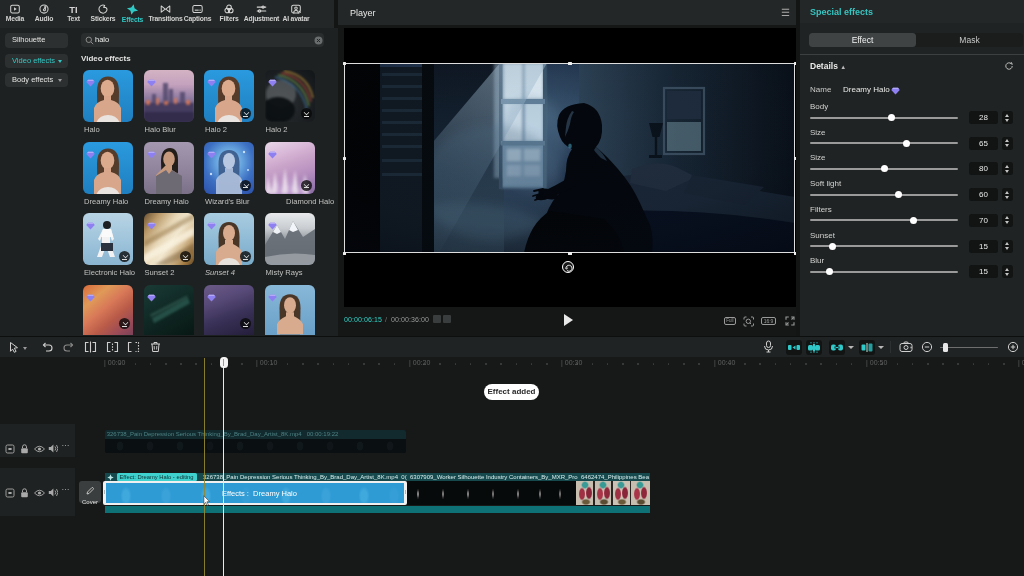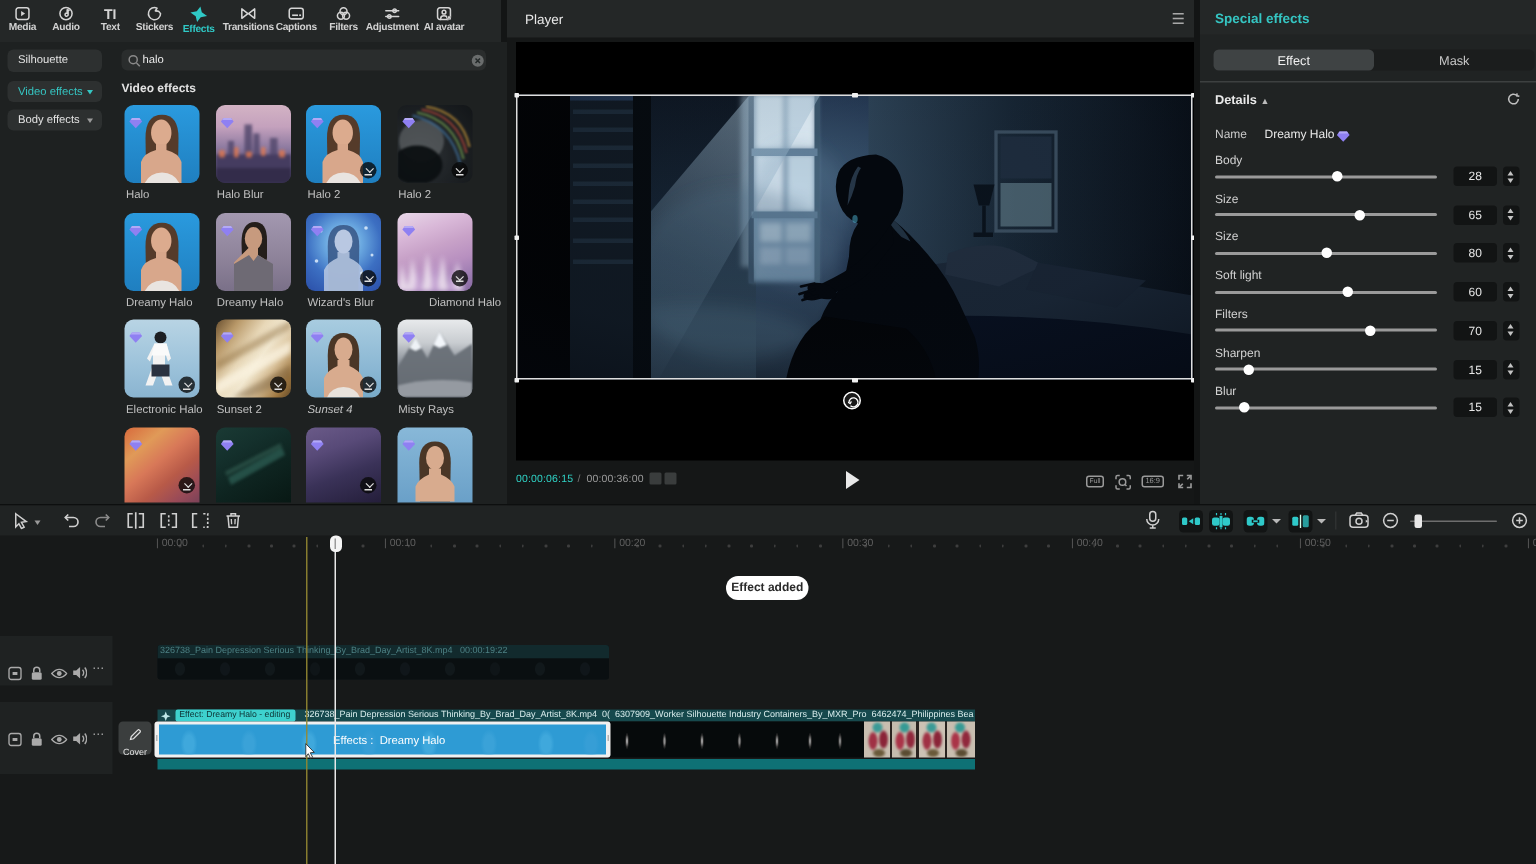--- a/index.html
+++ b/index.html
@@ -563,21 +563,21 @@
     <div class="shnd" style="left:895.3px;top:191.1px;"></div>
 <div class="snum" style="top:188.1px;">60</div>
     <div class="sspin" style="top:188.1px;"></div>
 
 <div class="slbl" style="left:810px;top:204.8px;">Filters</div>
 <div class="strk" style="top:219.3px;"></div>
     <div class="shnd" style="left:910.1px;top:216.8px;"></div>
 <div class="snum" style="top:213.8px;">70</div>
     <div class="sspin" style="top:213.8px;"></div>
 
-<div class="slbl" style="left:810px;top:230.5px;">Sharpen</div>
+<div class="slbl" style="left:810px;top:230.5px;">Sunset</div>
 <div class="strk" style="top:245px;"></div>
     <div class="shnd" style="left:828.7px;top:242.5px;"></div>
 <div class="snum" style="top:239.5px;">15</div>
     <div class="sspin" style="top:239.5px;"></div>
 
 <div class="slbl" style="left:810px;top:256.2px;">Blur</div>
 <div class="strk" style="top:270.7px;"></div>
     <div class="shnd" style="left:825.7px;top:268.2px;"></div>
 <div class="snum" style="top:265.2px;">15</div>
     <div class="sspin" style="top:265.2px;"></div>

